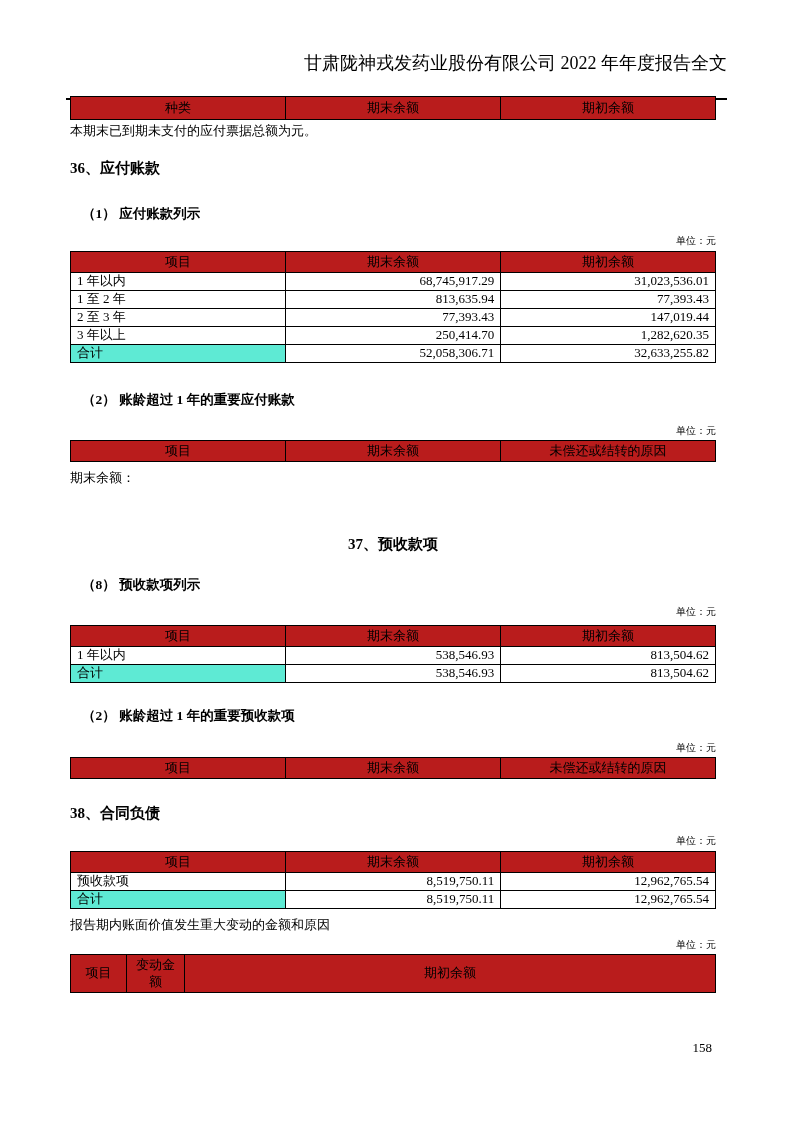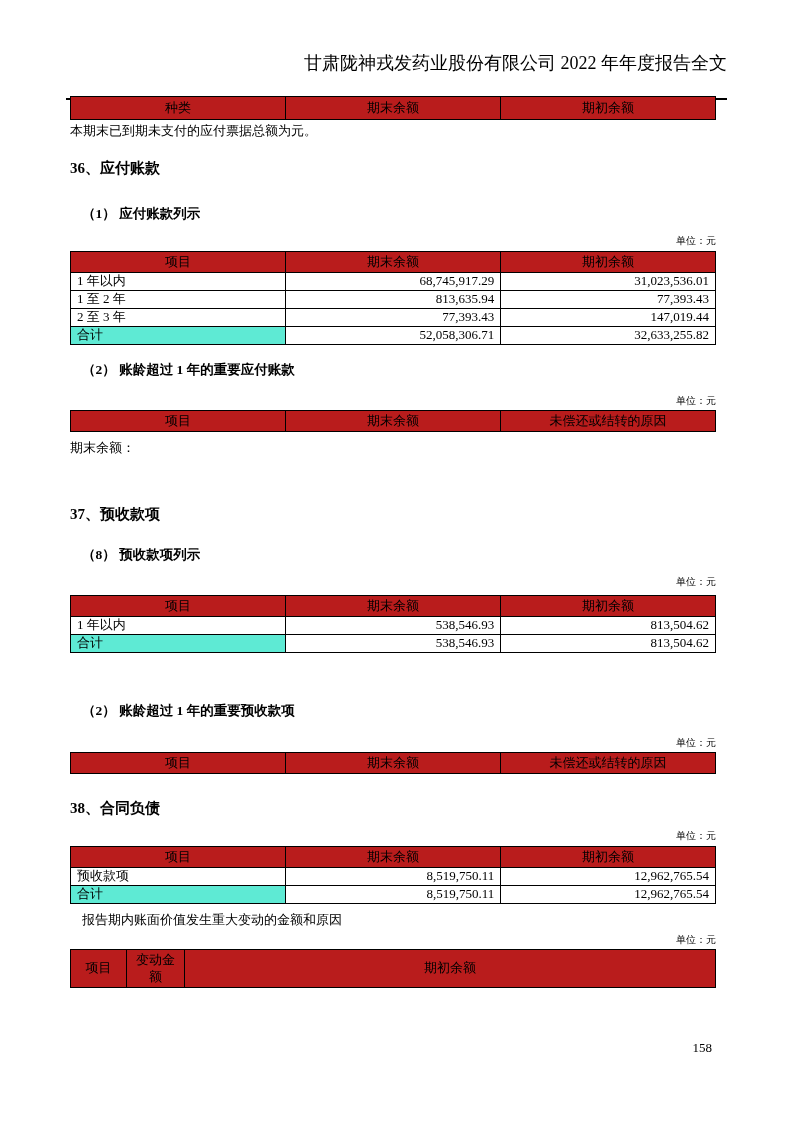--- a/index.html
+++ b/index.html
@@ -29,31 +29,31 @@
   .unit { text-align:right; font-size:10px; line-height:18px; }
   .change-table th { height:38px; }
   .page-number { position:absolute; top:1040px; right:81px; font-size:13px;text-align:right; }
 
   
   .m-toptable { margin-top:23px; }
   .m-topnote  { margin-top:2px; }
   .m-s36      { margin-top:18px; }
   .m-s36s1    { margin-top:27px; }
   .m-u1       { margin-top:9px; margin-bottom:1px; }
-  .m-s36s2    { margin-top:16px; }
+  .m-s36s2    { margin-top:28px; }
   .m-u2       { margin-top:13px; margin-bottom:0; }
   .m-other    { margin-top:7px; }
-  .m-s37      { margin-top:47px; }
+  .m-s37      { margin-top:47px;text-align:center; }
   .m-s37s1    { margin-top:22px; }
   .m-u3       { margin-top:9px; margin-bottom:4px; }
-  .m-s37s2    { margin-top:49px; }
+  .m-s37s2    { margin-top:24px; }
   .m-u4       { margin-top:14px; margin-bottom:0; }
   .m-s38      { margin-top:24px; }
   .m-u5       { margin-top:9px; margin-bottom:1px; }
-  .m-chnote   { margin-top:7px;margin-left:12px; }
+  .m-chnote   { margin-top:7px; }
   .m-u6       { margin-top:2px; margin-bottom:0; }
 </style>
 </head>
 <body>
 
 <div class="page">
 
   <div class="page-header">甘肃陇神戎发药业股份有限公司 2022 年年度报告全文</div>
 
   <div class="content">
@@ -98,20 +98,25 @@
         <td class="label">1 至 2 年</td>
         <td class="num">813,635.94</td>
         <td class="num">77,393.43</td>
       </tr>
       <tr>
         <td class="label">2 至 3 年</td>
         <td class="num">77,393.43</td>
         <td class="num">147,019.44</td>
       </tr>
       <tr>
+        <td class="label">3 年以上</td>
+        <td class="num">250,414.70</td>
+        <td class="num">1,282,620.35</td>
+      </tr>
+      <tr>
         <td class="label total-cell">合计</td>
         <td class="num">52,058,306.71</td>
         <td class="num">32,633,255.82</td>
       </tr>
     </tbody>
       </table>
 
     <div class="sub-title m-s36s2">（2） 账龄超过 1 年的重要应付账款</div>
     <div class="unit m-u2">单位：元</div>
     <table>

